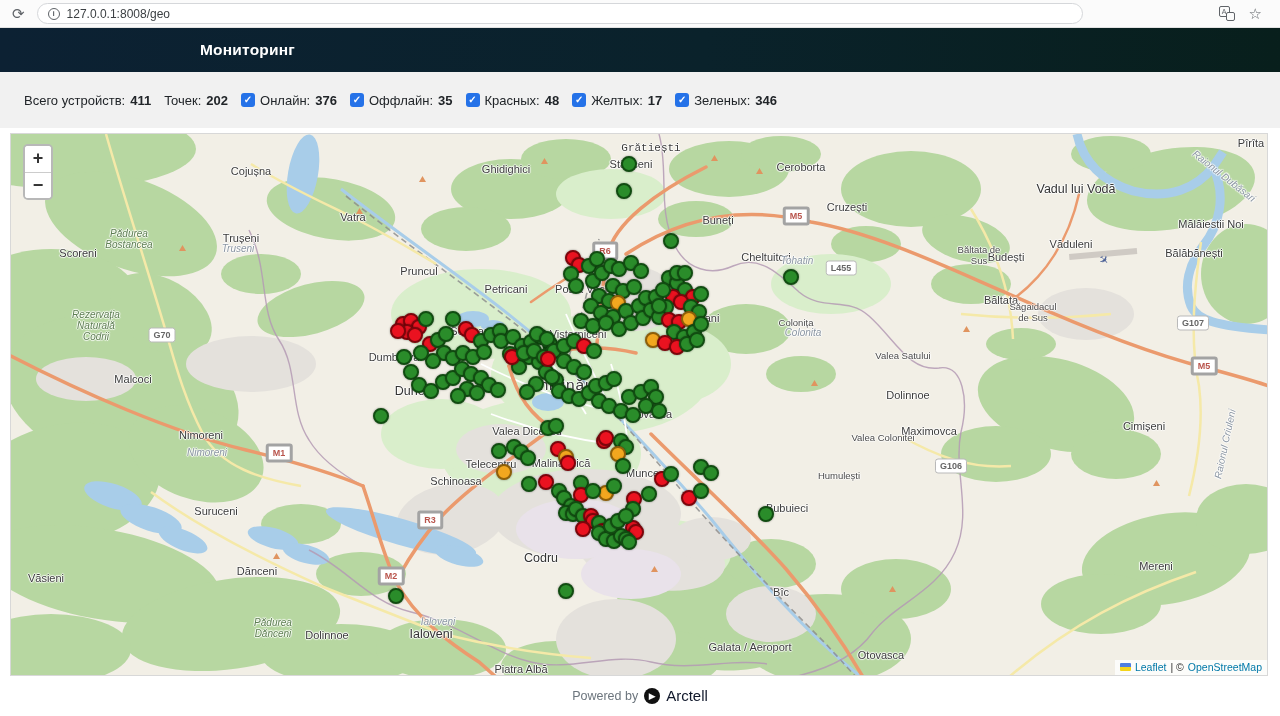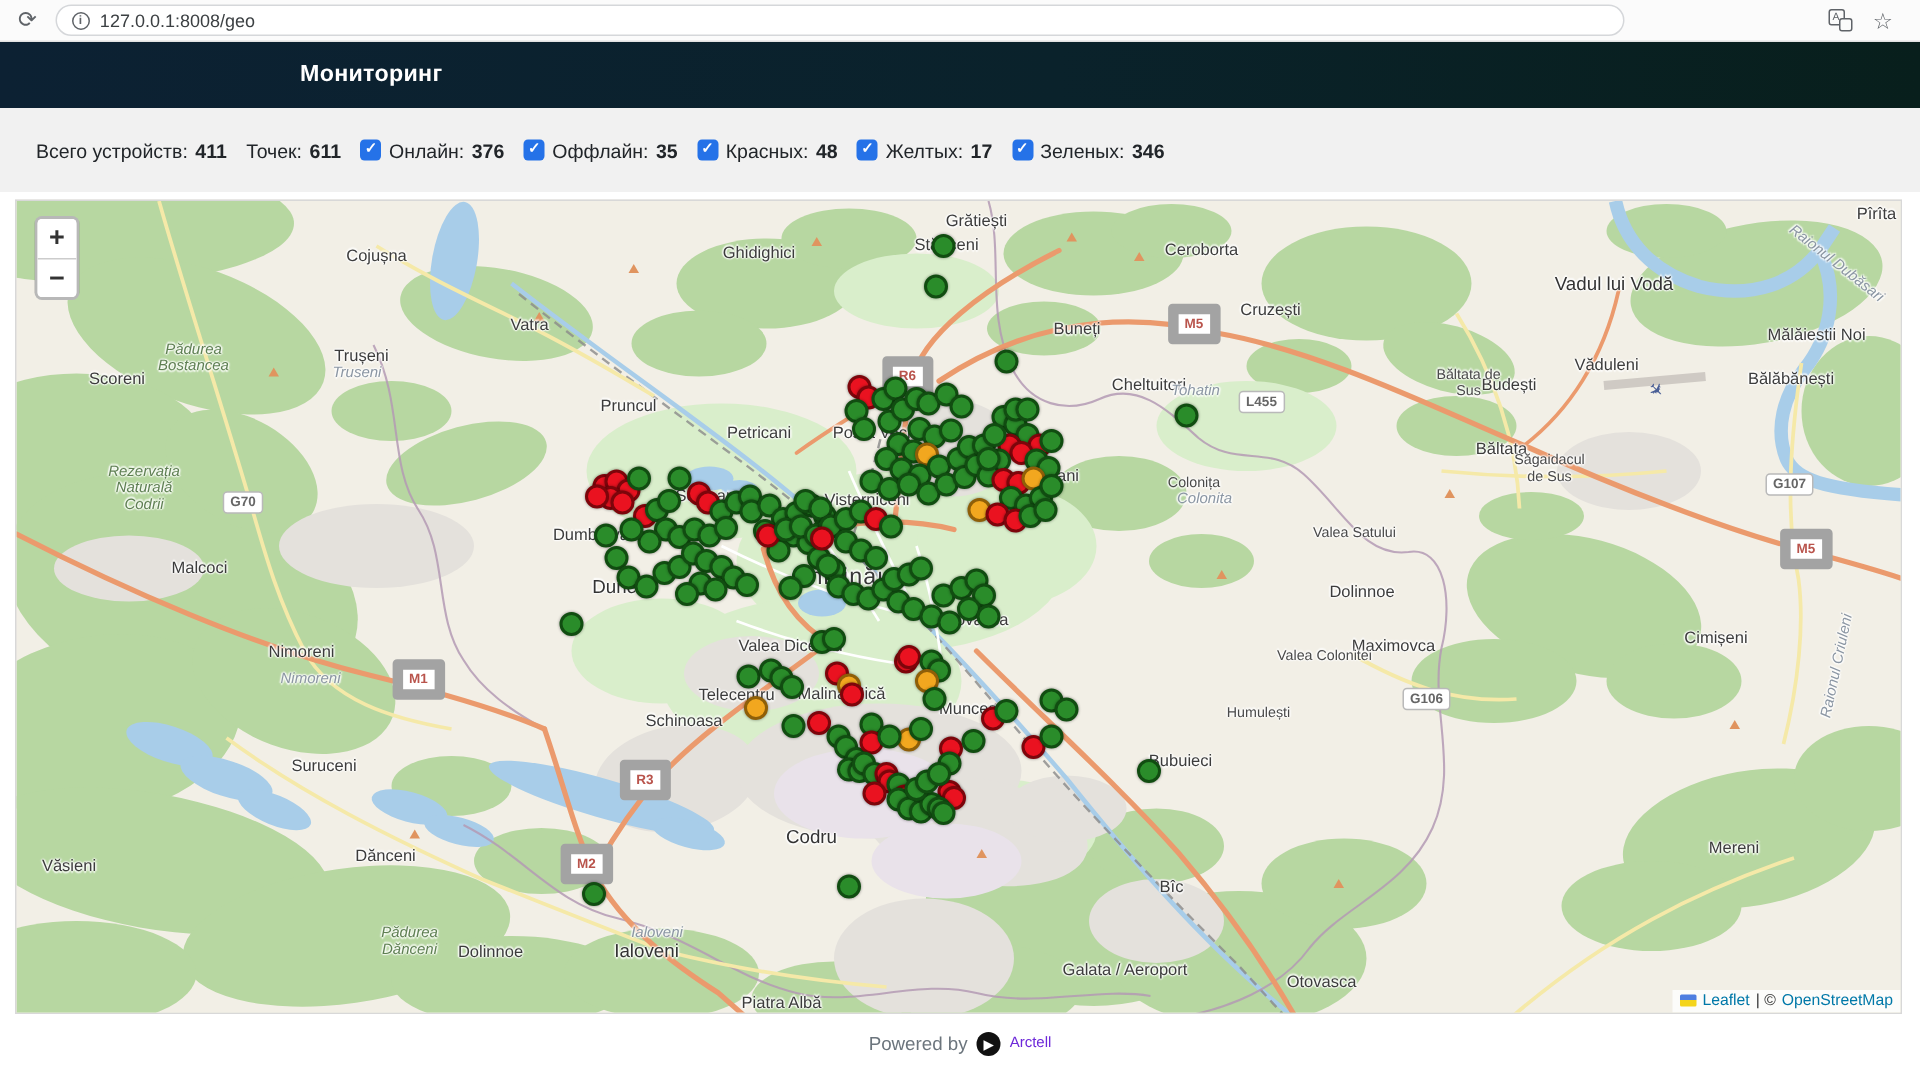--- a/index.html
+++ b/index.html
@@ -54,21 +54,21 @@
     text-shadow:-1px 0 1px #fff,1px 0 1px #fff,0 -1px 1px #fff,0 1px 1px #fff;
     line-height:1.12; pointer-events:none; }
   .mlabel.town   { font-size:11px; }
   .mlabel.town-lg{ font-size:12.5px; color:#333; }
   .mlabel.small  { font-size:9.5px; color:#4a4a4a; }
   .mlabel.city   { font-size:15.5px; color:#383838; letter-spacing:.8px; }
   .mlabel.area   { font-size:10px; font-style:italic; color:#8b96a3; }
   .mlabel.forest { font-size:10px; font-style:italic; color:#5e7f52; }
   .rbadge { position:absolute; background:#fff; border-radius:3px; font-size:9px;
     font-weight:bold; padding:1px 4px; line-height:11px; }
-  .rbadge.m { color:#b9544c; border:7px solid #a3a3a3; }
+  .rbadge.m { color:#b9544c; border:3px solid #a3a3a3; }
   .rbadge.g { color:#666;    border:1px solid #b9b9b9; }
   .marker { position:absolute; width:16px; height:16px; border-radius:50%;
     box-shadow:0 0 2px rgba(0,0,0,.45); cursor:pointer; }
   .marker.g { background:#2a8c2a; border:2.5px solid #114d11; }
   .marker.r { background:#ea1220; border:2.5px solid #7d050b; }
   .marker.o { background:#f2a71f; border:2.5px solid #8f5f08; }
 
   .zoomctl { position:absolute; left:12px; top:10px; width:30px; background:#fff;
     border:2px solid rgba(0,0,0,.28); border-radius:5px; overflow:hidden; z-index:40; }
   .zoomctl div { height:26px; text-align:center; line-height:25px; font-size:18px;
@@ -81,21 +81,21 @@
   .uaflag { width:11px; height:8px; background:linear-gradient(#4e7ee0 50%, #f4d41b 50%);
     border-radius:1px; display:inline-block; }
   .attrib a { color:#0078a8; text-decoration:none; }
 
   
   .footer { height:39px; display:flex; align-items:center; justify-content:center; gap:6px;
     background:#fff; }
   .footer .pb { color:#6c757d; font-size:12.5px; }
   .alogo { width:16px; height:16px; border-radius:50%; background:#111; color:#fff;
     font-size:9px; line-height:16px; text-align:center; }
-  .footer a { color:#6d28d9; font-size:10px; text-decoration:none; }
+  .footer a { color:#0f172a; font-size:15px; text-decoration:none; }
 </style>
 </head>
 <body>
 
 <div class="chrome">
   <span class="reload">⟳</span>
   <div class="urlpill">
     <span class="info-ic">i</span>
     <span class="urltext">127.0.0.1:8008/geo</span>
   </div>
@@ -113,21 +113,21 @@
 </div>
 
 <div class="toolbar">
   <div class="stats" id="stats">
       <span class="stat">
         <span>Всего устройств:</span>
         <b>411</b>
       </span>
       <span class="stat">
         <span>Точек:</span>
-        <b>611</b>
+        <b>202</b>
       </span>
       <span class="stat">
         <span class="cbx">✓</span>
         <span>Онлайн:</span>
         <b>376</b>
       </span>
       <span class="stat">
         <span class="cbx">✓</span>
         <span>Оффлайн:</span>
         <b>35</b>
@@ -300,21 +300,21 @@
         <path d="M800,252 l3.5,-6 3.5,6 z"></path>
     </g>
     <rect x="1058" y="120" width="68" height="6" fill="#cfcac4" transform="rotate(-5 1058 120)"></rect>
     <text x="1093" y="130" font-size="12" fill="#4a5f96" text-anchor="middle" transform="rotate(45 1093 126)">✈</text>
   </svg>
 
   <div id="overlays">
       <div class="mlabel city" style="left: 550px; top: 251px; transform: translate(-50%, -50%);">Chișinău</div>
       <div class="mlabel town" style="left: 240px; top: 37px; transform: translate(-50%, -50%);">Cojușna</div>
       <div class="mlabel town" style="left: 495px; top: 35px; transform: translate(-50%, -50%);">Ghidighici</div>
-      <div class="mlabel town" style="left: 640px; top: 14px; transform: translate(-50%, -50%);">Grătiești</div>
+      <div class="mlabel town" style="left: 640px; top: 14px; transform: translate(-50%, -50%); font-family: Liberation Mono, monospace;">Grătiești</div>
       <div class="mlabel town" style="left: 620px; top: 30px; transform: translate(-50%, -50%);">Stăuceni</div>
       <div class="mlabel town" style="left: 790px; top: 33px; transform: translate(-50%, -50%);">Ceroborta</div>
       <div class="mlabel town" style="left: 836px; top: 73px; transform: translate(-50%, -50%);">Cruzești</div>
       <div class="mlabel town" style="left: 707px; top: 86px; transform: translate(-50%, -50%);">Buneți</div>
       <div class="mlabel town" style="left: 755px; top: 123px; transform: translate(-50%, -50%);">Cheltuitori</div>
       <div class="mlabel area" style="left: 786px; top: 127px; transform: translate(-50%, -50%);">Tohatin</div>
       <div class="mlabel small" style="left: 785px; top: 189px; transform: translate(-50%, -50%);">Colonița</div>
       <div class="mlabel area" style="left: 792px; top: 199px; transform: translate(-50%, -50%);">Colonita</div>
       <div class="mlabel town" style="left: 995px; top: 123px; transform: translate(-50%, -50%);">Budești</div>
       <div class="mlabel small" style="left: 968px; top: 122px; transform: translate(-50%, -50%);">Băltata de

